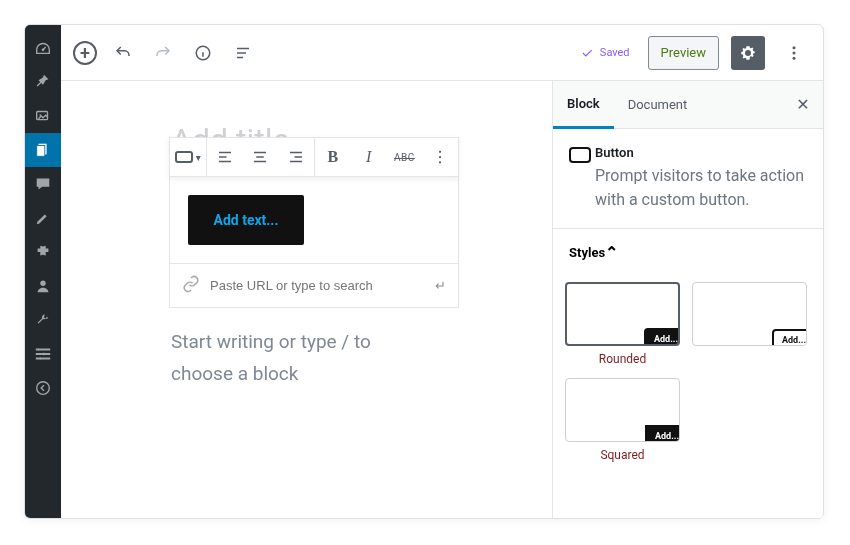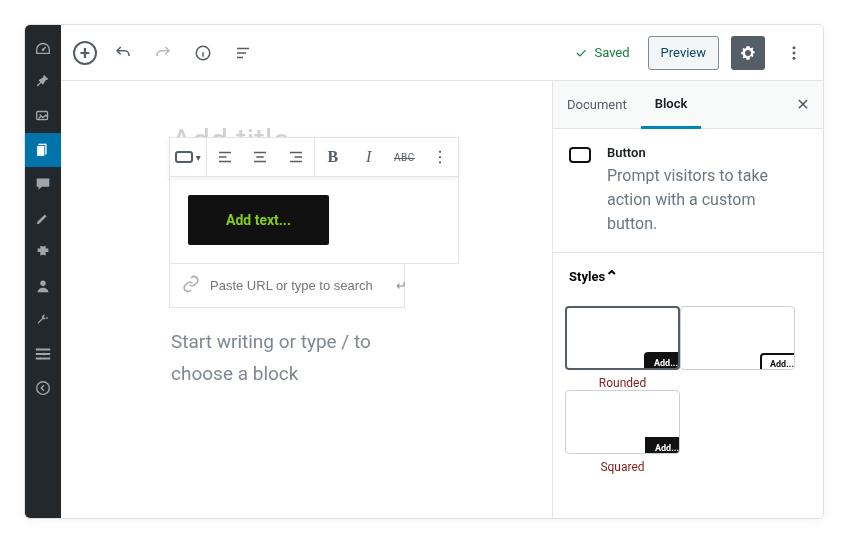--- a/index.html
+++ b/index.html
@@ -12,63 +12,63 @@
   .admin-item.active::after { content:""; position:absolute; right:-6px; top:50%; transform:translateY(-50%); border:6px solid transparent; border-left-color:#0073aa;}
   .admin-item svg { width: 18px; height: 18px; fill: currentColor; }
 
   .main-panel { flex: 1; display: flex; flex-direction: column; min-width: 0; }
   .topbar { height: 56px; border-bottom: 1px solid #e2e4e7; display: flex; align-items: center; padding: 0 12px; gap: 12px; }
   .tb-left { display: flex; align-items: center; gap: 12px; }
   .icon-btn { width: 28px; height: 28px; display: inline-flex; align-items: center; justify-content: center; color: #555d66; cursor: pointer; border-radius: 4px; }
   .icon-btn.circ { border: 2px solid #555d66; border-radius: 50%; width: 24px; height: 24px; font-size: 18px; line-height: 1; font-weight: 600; }
   .icon-btn.dim { color: #b5bcc2; }
   .tb-spacer { flex: 1; }
-  .saved { display: inline-flex; align-items: center; gap: 6px; color: #15803d; font-size: 13px; margin-right: 6px;}
-  .button { height: 34px; display: inline-flex; align-items: center; padding: 0 12px; border: 1px solid #7e8993; border-radius: 3px; background: #f3f5f6; color: #0c4a6e; cursor: pointer; font-size: 13px;}
+  .saved { display: inline-flex; align-items: center; gap: 6px; color: #8b5cf6; font-size: 11px; margin-right: 6px;}
+  .button { height: 34px; display: inline-flex; align-items: center; padding: 0 12px; border: 1px solid #7e8993; border-radius: 3px; background: #f3f5f6; color: #4d7c0f; cursor: pointer; font-size: 13px;}
   .button.primary { background: #0085ba; border-color: #0073aa; color: #fff; }
   .square { width: 34px; height: 34px; display:inline-flex; align-items:center; justify-content:center; background:#555d66; color:#fff; border-radius:3px; cursor:pointer;}
   .dots { width: 34px; height: 34px; display:inline-flex; align-items:center; justify-content:center; color:#555d66; cursor:pointer;}
 
   .workspace { flex: 1; display: flex; min-height: 0;}
   .canvas { flex: 1; padding: 40px 70px 20px 110px; overflow: hidden; position: relative;}
   .title-placeholder { font-size: 32px; color: #cfd1d4; font-weight: 400; margin-bottom: -22px; }
 
   .block-toolbar { display: flex; align-items: center; border: 1px solid #e2e4e7; background:#fff; box-shadow: 0 2px 6px rgba(0,0,0,0.07); height: 40px; position: relative; width: 290px; margin-left:-2px;}
   .bt-btn { width: 36px; height: 40px; display:inline-flex; align-items:center; justify-content:center; color:#555d66; cursor:pointer; font-size:14px;}
   .bt-sep { width:1px; height: 40px; background:#e2e4e7;}
   .bt-bold { font-weight: 700; font-family: Georgia, serif; font-size: 16px;}
   .bt-italic { font-style: italic; font-family: Georgia, serif; font-size: 16px;}
   .bt-abc { font-size: 10px; text-decoration: line-through; letter-spacing: 0.5px;}
   .bt-chip { width:18px; height:12px; border:2px solid #555d66; border-radius:3px; display:inline-block;}
   .bt-chev { font-size: 10px; margin-left: 3px;}
 
   .button-block-wrap { background:#fff; border:1px solid #e2e4e7; border-top: none; width: 290px; padding: 18px; margin-left:-2px;}
-  .button-block { background:#111; color:#84cc16; width: 141px; height: 50px; display:flex; align-items:center; justify-content:center; font-weight:700; font-size:14px; border-radius:2px;}
-
-  .url-row { width: 236px; margin-left:-2px; height: 44px; border:1px solid #e2e4e7; border-top:none; display:flex; align-items:center; padding: 0 12px; gap: 10px;}
+  .button-block { background:#111; color:#0ea5e9; width: 116px; height: 50px; display:flex; align-items:center; justify-content:center; font-weight:700; font-size:14px; border-radius:2px;}
+
+  .url-row { width: 290px; margin-left:-2px; height: 44px; border:1px solid #e2e4e7; border-top:none; display:flex; align-items:center; padding: 0 12px; gap: 10px;}
   .url-row input { flex:1; border:none; outline:none; color:#777; font-size: 13px;}
   .url-enter { color:#8a8f94;}
 
   .paragraph-placeholder { margin-top: 18px; color: #7e8993; font-size: 19px; max-width: 260px; line-height: 1.7;}
 
   
   .inspector { width: 271px; border-left: 1px solid #e2e4e7; display: flex; flex-direction: column; flex-shrink: 0; background:#fff;}
   .insp-tabs { height: 48px; display:flex; align-items:center; border-bottom:1px solid #e2e4e7; position:relative; background:#f8f9f9;}
   .insp-tab { padding: 0 14px; height: 48px; display:flex; align-items:center; color:#555d66; cursor:pointer; font-size:13px;}
   .insp-tab.active { color:#191e23; font-weight:600; border-bottom: 3px solid #0085ba; }
   .insp-close { margin-left:auto; width: 40px; text-align:center; color:#555d66; cursor:pointer; font-size:16px;}
-  .insp-block-header { padding: 16px; display:flex; gap:16px; border-bottom:1px solid #e2e4e7;}
+  .insp-block-header { padding: 16px; display:flex; gap:4px; border-bottom:1px solid #e2e4e7;}
   .insp-block-icon { width: 22px; height: 16px; border:2px solid #111; border-radius:4px; margin-top:2px; flex-shrink:0;}
   .insp-block-title { font-weight:600; font-size:13px; color:#191e23; margin-bottom:4px;}
   .insp-block-desc { font-size:16px; color:#6c7781; line-height:1.5;}
 
   .insp-section-head { display:flex; align-items:center; justify-content:flex-start; padding: 14px 16px; font-weight:700; font-size:13px; cursor:pointer;}
   .insp-section-head .chev { font-size: 16px;}
 
-  .styles-grid { padding: 6px 12px 16px; display:flex; flex-wrap:wrap; gap: 0;}
+  .styles-grid { padding: 6px 12px 16px; display:flex; flex-wrap:wrap; gap: 12px;}
   .style-card { width: 115px; cursor:pointer;}
   .style-card .preview { height: 64px; border:1px solid #ccd0d4; border-radius:4px; position:relative; overflow:hidden; background:#fff;}
   .style-card.selected .preview { border: 2px solid #555d66;}
   .style-card .cap { text-align:center; font-size:12px; color:#7f1d1d; padding-top:6px;}
   .pv-rounded { position:absolute; right:-10px; bottom:-6px; background:#111; color:#fff; font-size:9px; font-weight:700; padding:6px 10px; border-radius:4px;}
   .pv-outline { position:absolute; right:-10px; bottom:-6px; border:2px solid #111; color:#111; font-size:9px; font-weight:700; padding:4px 8px; border-radius:4px; background:#fff;}
   .pv-squared { position:absolute; right:-10px; bottom:-6px; background:#111; color:#fff; font-size:9px; font-weight:700; padding:6px 10px;}
 
   svg.i { width:18px; height:18px; }
 </style>
@@ -248,22 +248,22 @@
                 </svg></span>
             <input type="text" placeholder="Paste URL or type to search" style="">
             <span class="url-enter">↵</span>
           </div>
 
           <div class="paragraph-placeholder">Start writing or type / to choose a block</div>
         </div>
 
         <div class="inspector">
           <div class="insp-tabs">
+            <div class="insp-tab active">Block</div>
             <div class="insp-tab">Document</div>
-            <div class="insp-tab active">Block</div>
             <div class="insp-close">✕</div>
           </div>
           <div class="insp-block-header">
             <div class="insp-block-icon"></div>
             <div>
               <div class="insp-block-title">Button</div>
               <div class="insp-block-desc">Prompt visitors to take action with a custom button.</div>
             </div>
           </div>
           <div class="insp-section-head">

